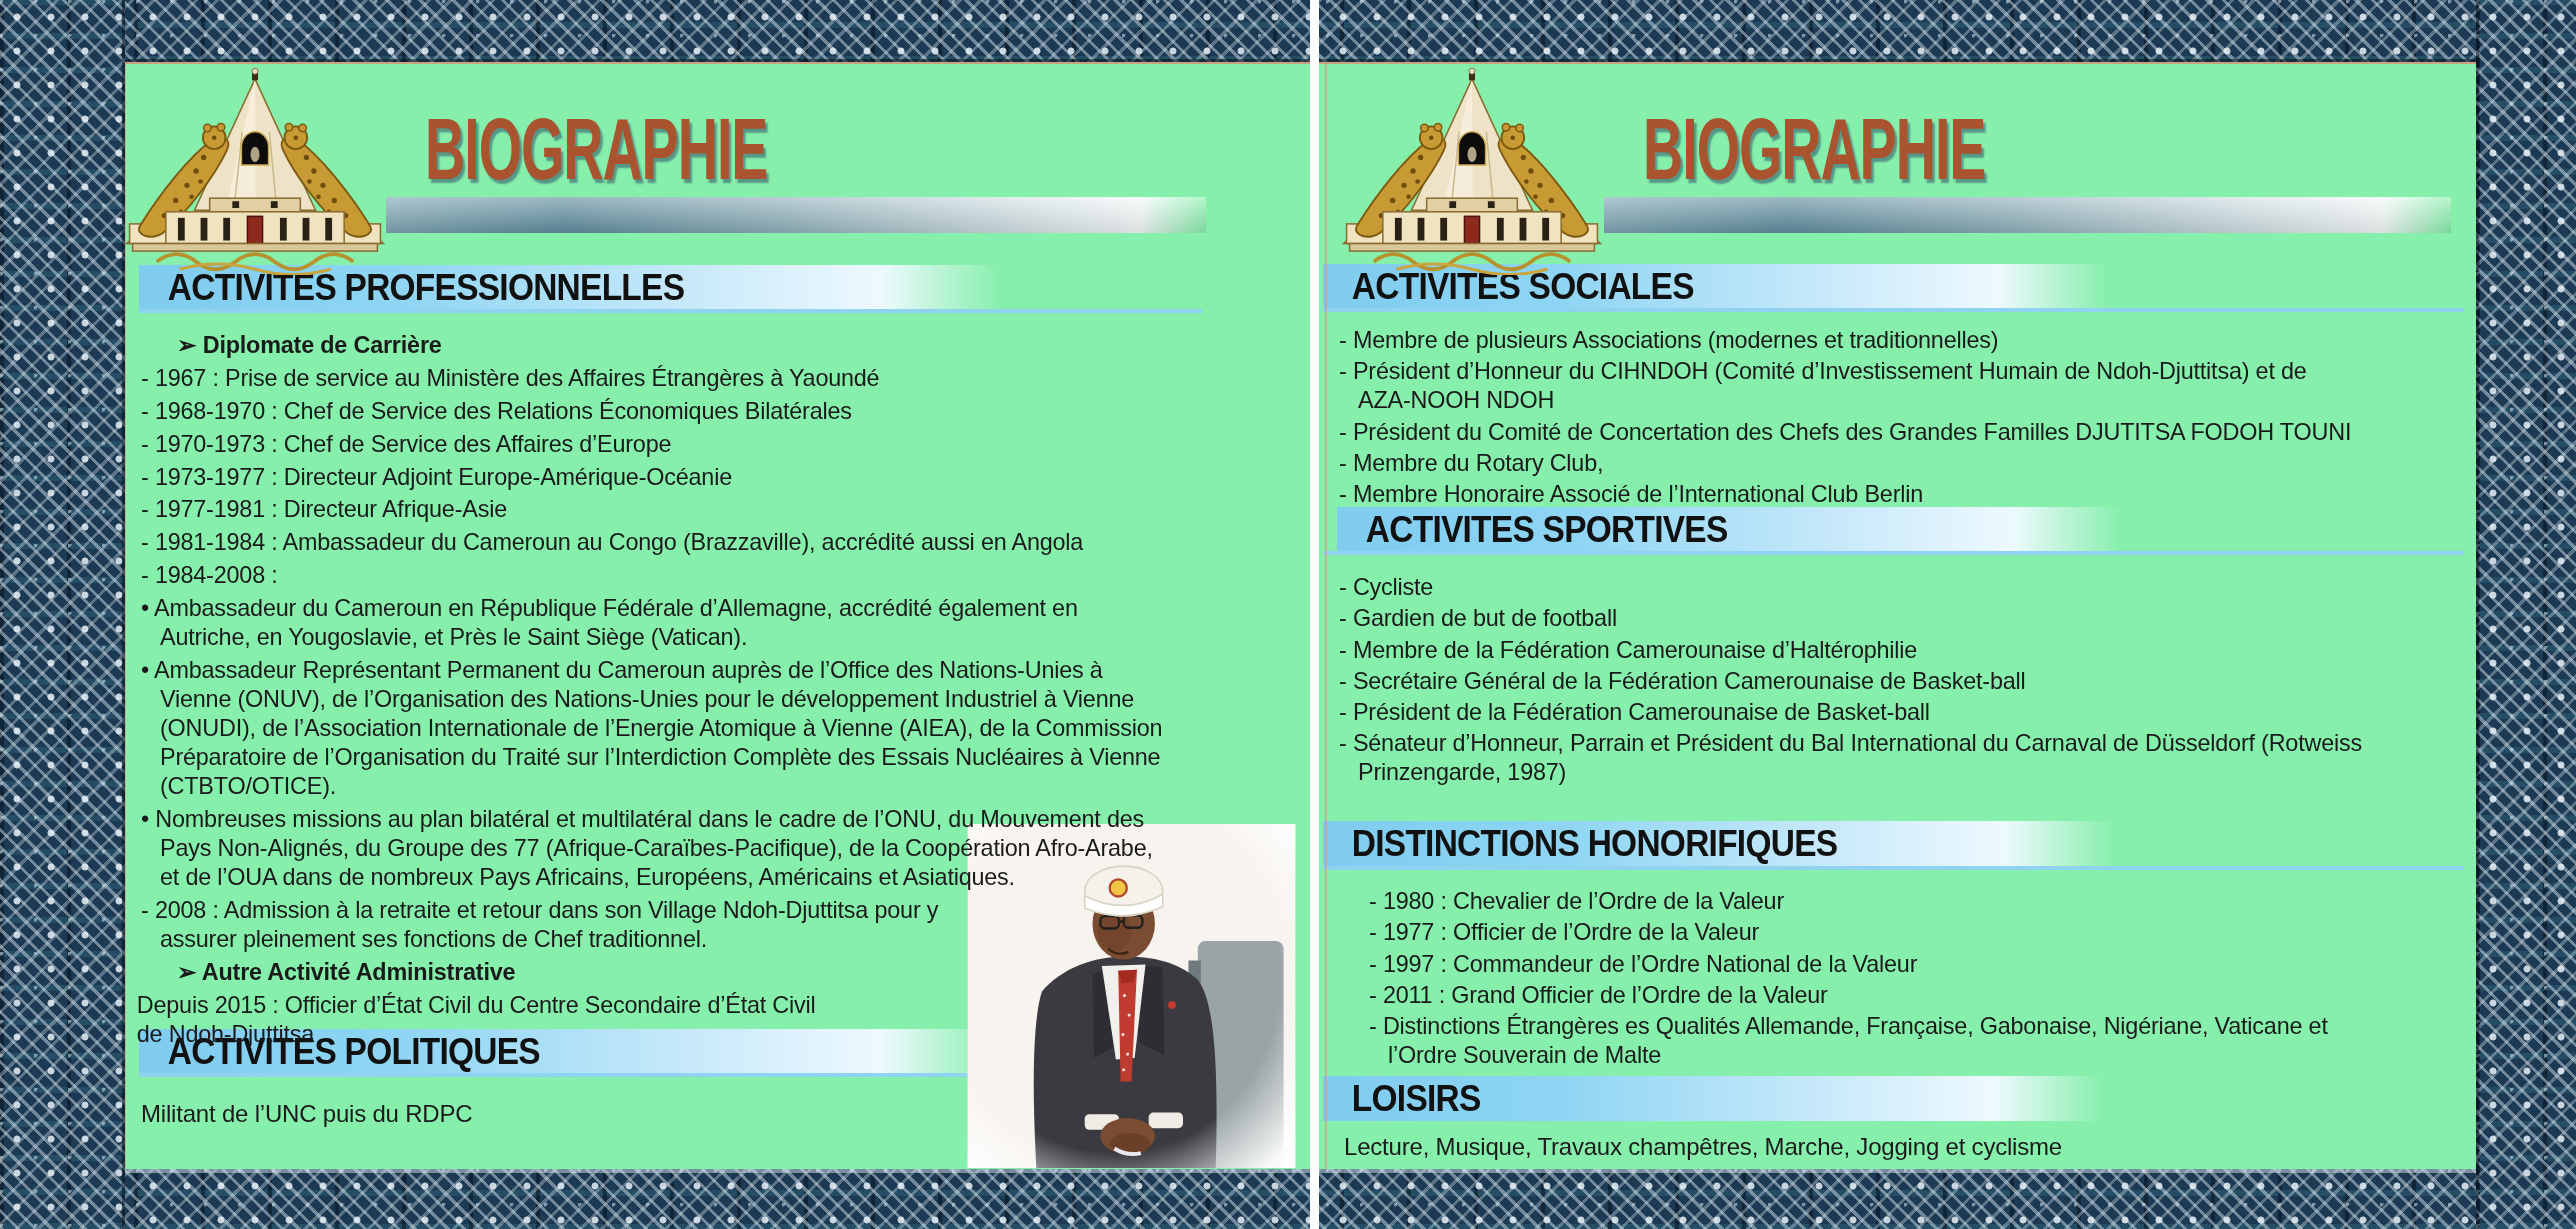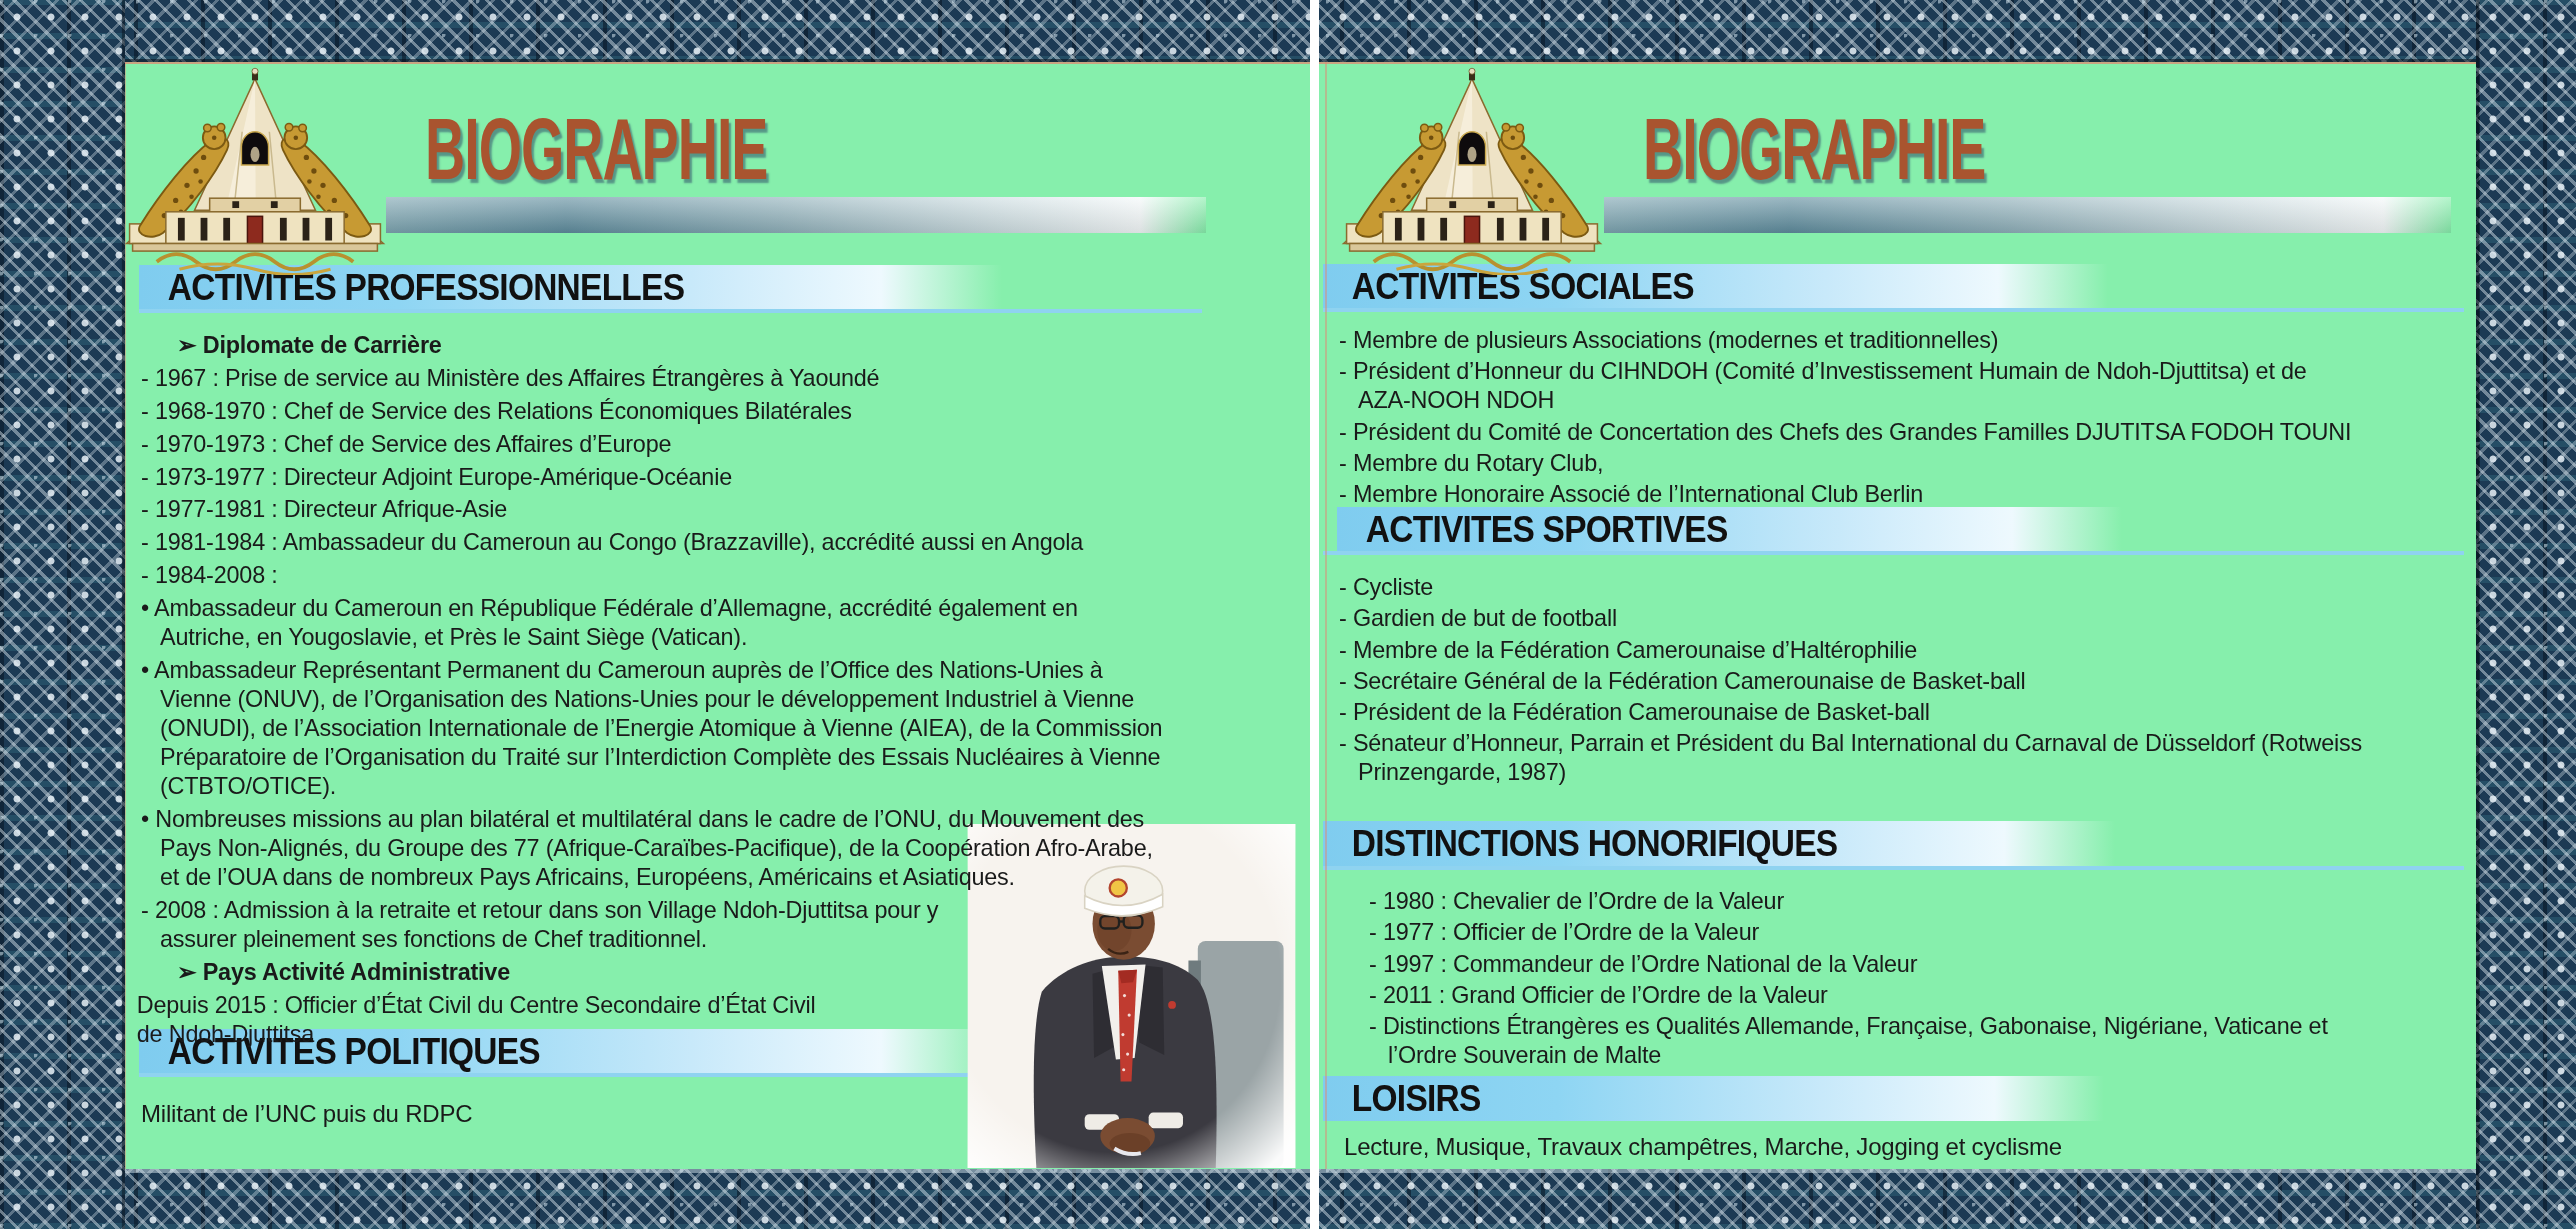--- a/index.html
+++ b/index.html
@@ -141,21 +141,21 @@
       <div class="li">• Ambassadeur Représentant Permanent du Cameroun auprès de l’Office des Nations-Unies à
 Vienne (ONUV), de l’Organisation des Nations-Unies pour le développement Industriel à Vienne
 (ONUDI), de l’Association Internationale de l’Energie Atomique à Vienne (AIEA), de la Commission
 Préparatoire de l’Organisation du Traité sur l’Interdiction Complète des Essais Nucléaires à Vienne
 (CTBTO/OTICE).</div>
       <div class="li">• Nombreuses missions au plan bilatéral et multilatéral dans le cadre de l’ONU, du Mouvement des
 Pays Non-Alignés, du Groupe des 77 (Afrique-Caraïbes-Pacifique), de la Coopération Afro-Arabe,
 et de l’OUA dans de nombreux Pays Africains, Européens, Américains et Asiatiques.</div>
       <div class="li">- 2008 : Admission à la retraite et retour dans son Village Ndoh-Djuttitsa pour y
 assurer pleinement ses fonctions de Chef traditionnel.</div>
-      <div class="subhead">➢ Pays Activité Administrative</div>
+      <div class="subhead">➢ Autre Activité Administrative</div>
       <div class="plain">Depuis 2015 : Officier d’État Civil du Centre Secondaire d’État Civil
 de Ndoh-Djuttitsa</div>
     </div>
 
     <div class="banner" style="left:139px;top:1029px;width:863px;">
       <span class="banner-label">ACTIVITES POLITIQUES</span>
     </div>
     <div class="banner-underline" style="left:139px;top:1073px;width:1063px;"></div>
     <div class="single-line" style="left:141px;top:1099px;">Militant de l’UNC puis du RDPC</div>
 

